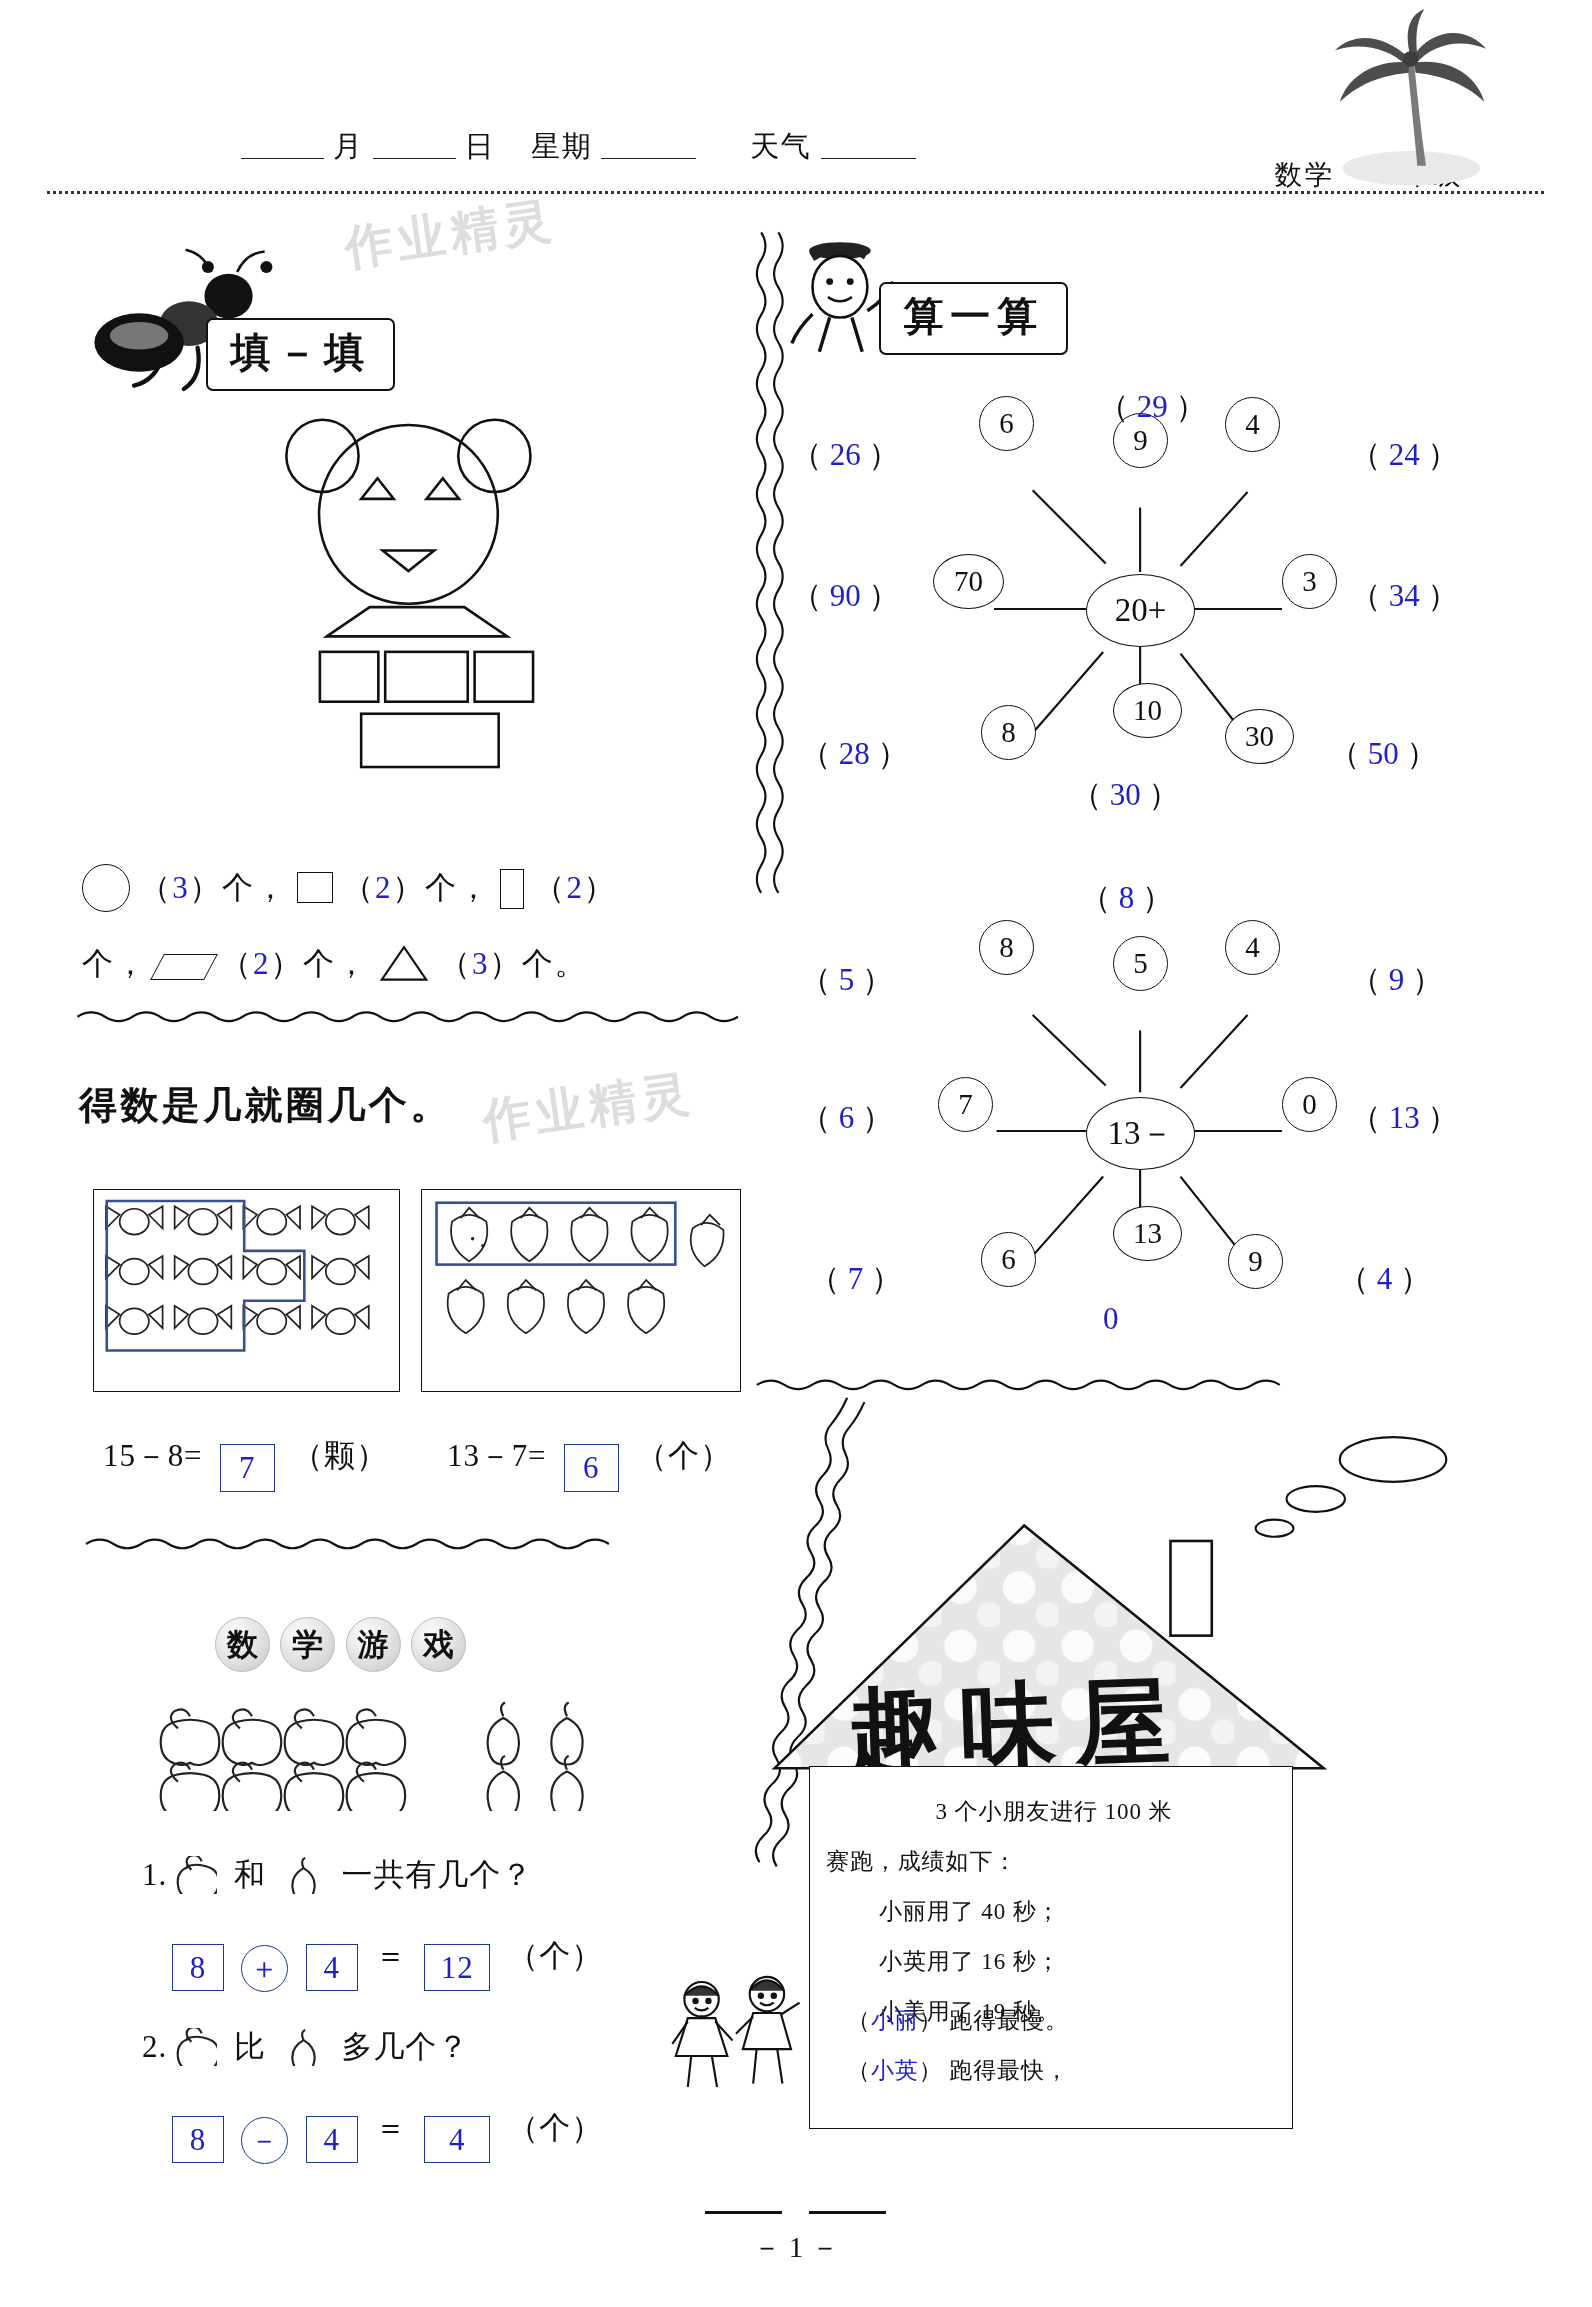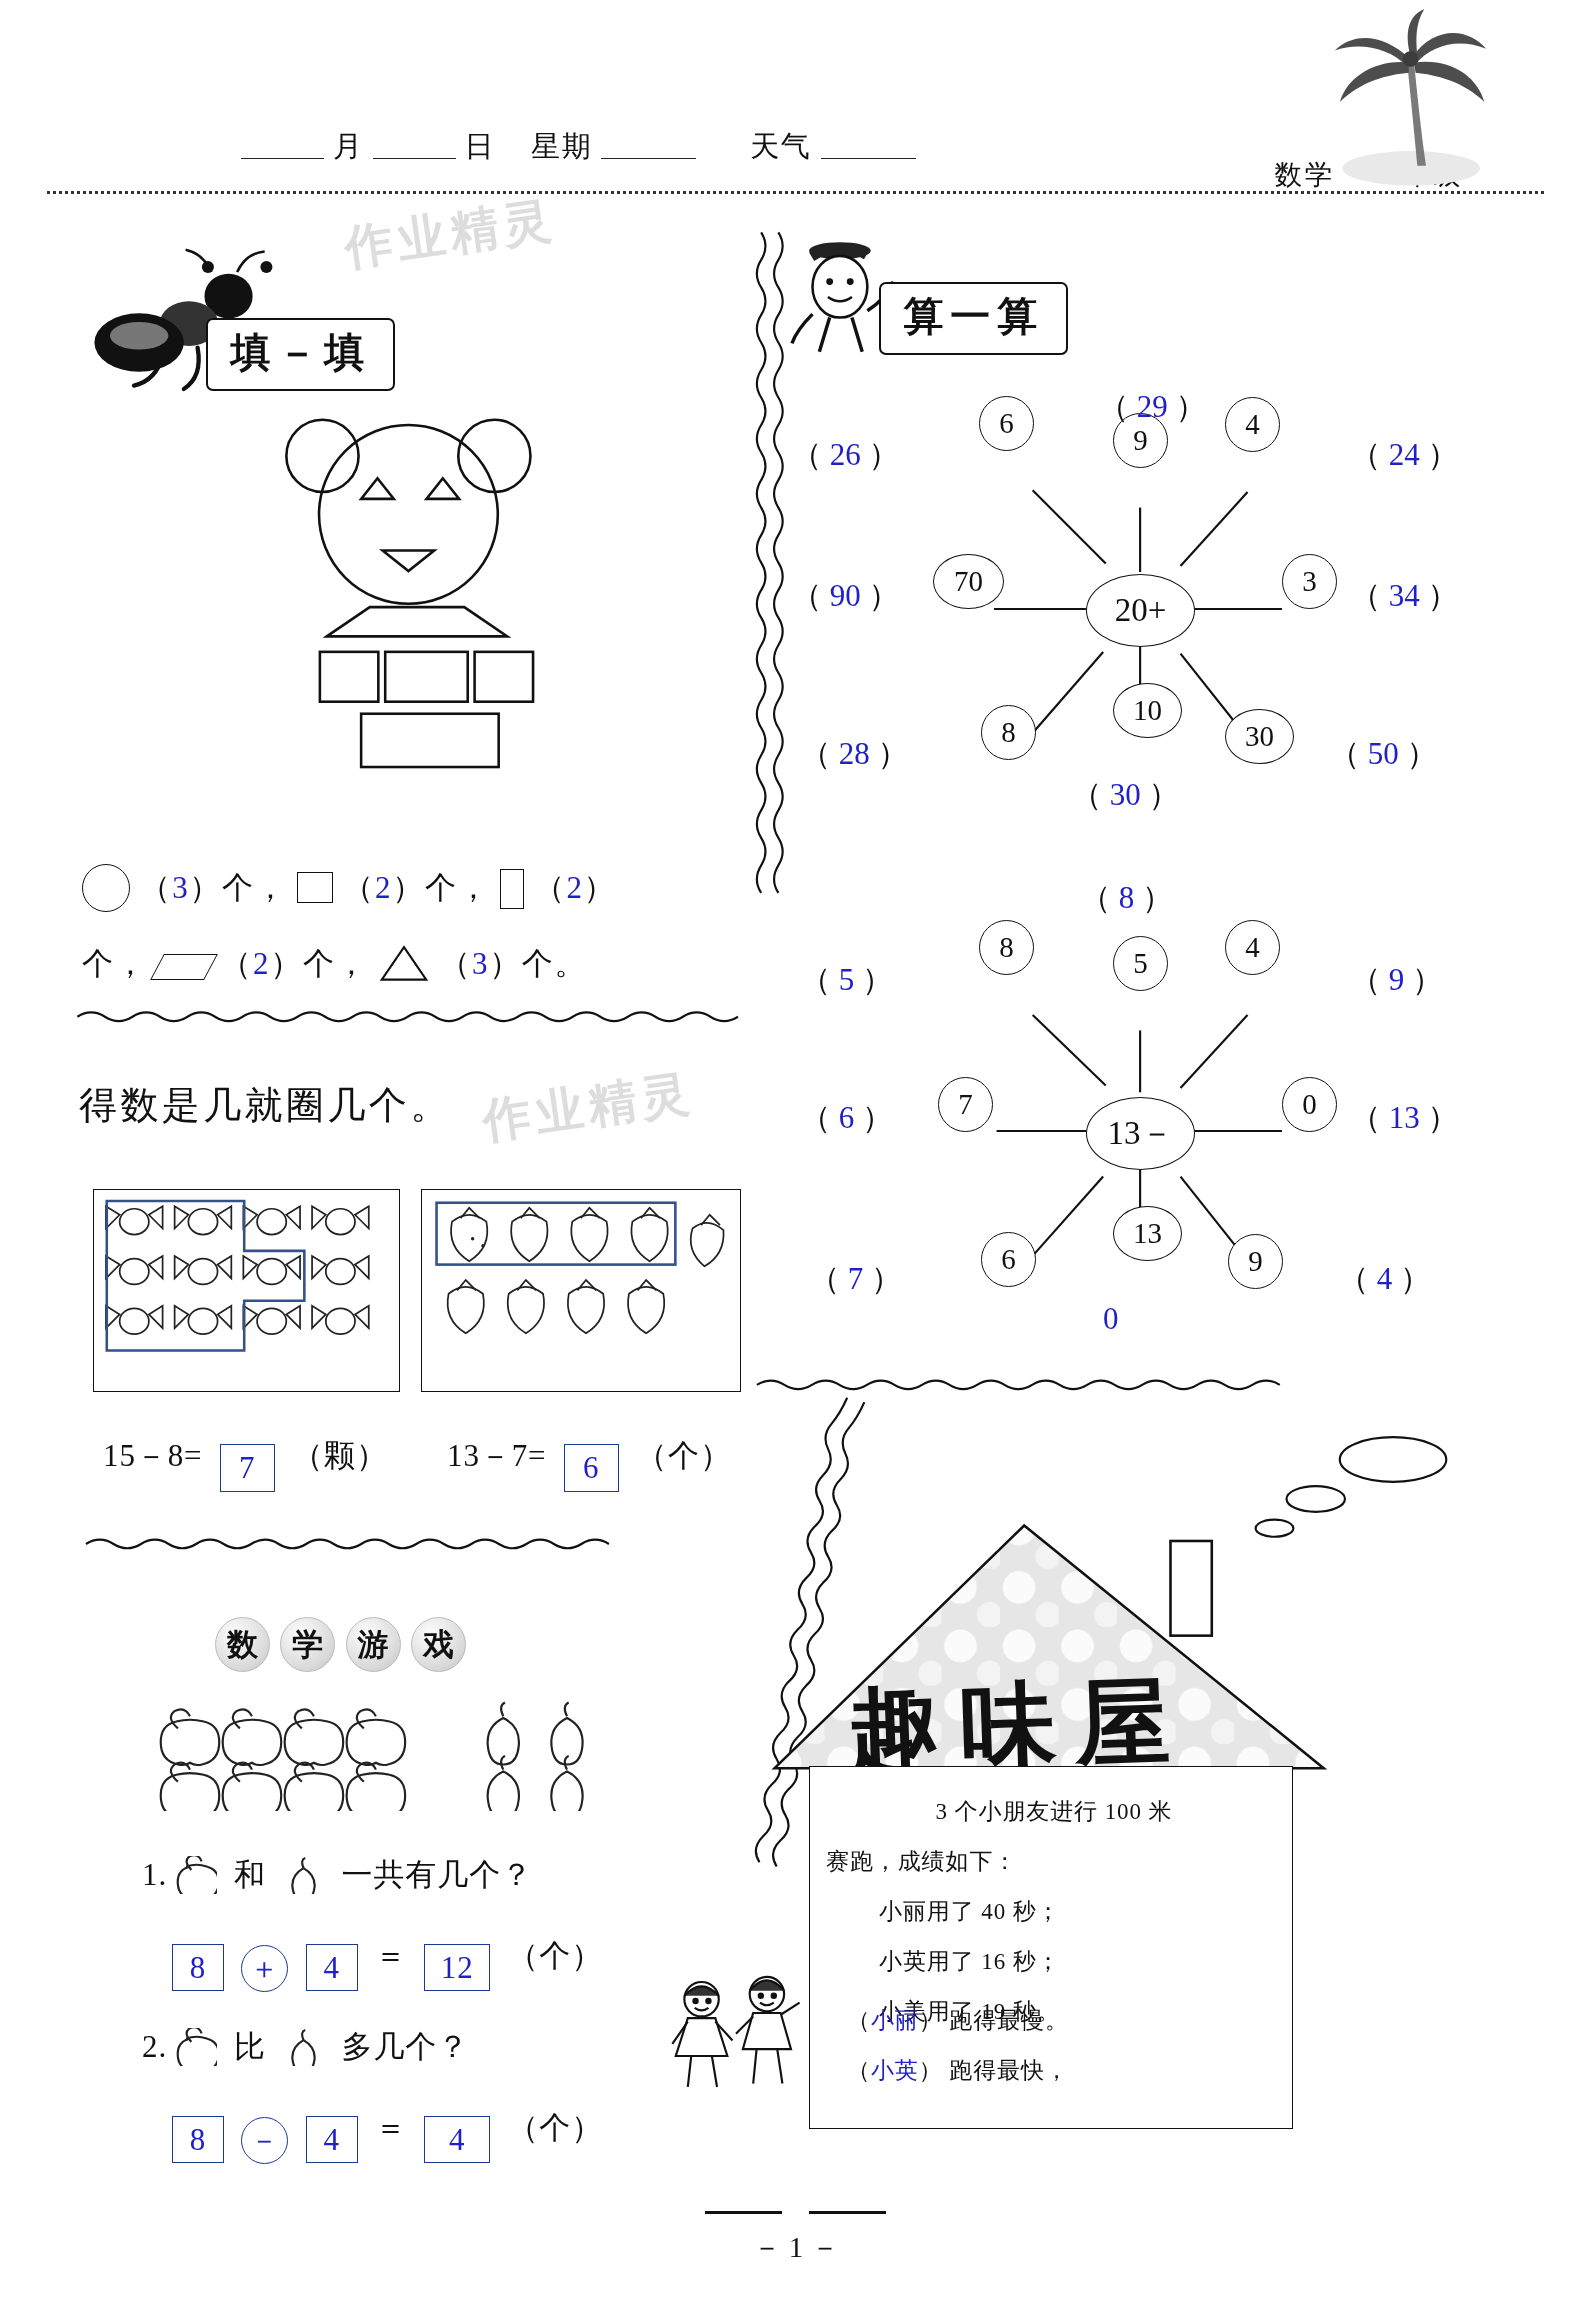--- a/index.html
+++ b/index.html
@@ -215,21 +215,21 @@
   <div class="fillline" style="left:82px;top:942px;">
     <span>个</span><span>，</span>
     <span class="para"></span>
     <span>（</span><span class="ans-blue">2</span><span>）</span><span>个</span><span>，</span>
     <svg width="52" height="41" style="vertical-align:-8.6px;" viewBox="0 0 60 48">
         <polygon points="30,6 56,44 4,44" fill="none" stroke="#111" stroke-width="2.5"></polygon>
       </svg>
     <span>（</span><span class="ans-blue">3</span><span>）</span><span>个。</span>
   </div>
 
-  <div style="position:absolute;left:79px;top:1080px;font-size:38px;font-weight:normal;letter-spacing:3.4px;font-family:'Liberation Sans',sans-serif;">得数是几就圈几个。</div>
+  <div style="position:absolute;left:79px;top:1080px;font-size:38px;font-weight:bold;letter-spacing:3.4px;font-family:'Liberation Sans',sans-serif;">得数是几就圈几个。</div>
   <div class="watermark" style="left:482px;top:1075px;">作业精灵</div>
 
   <div class="framebox" style="left:93px;top:1189px;width:305px;height:201px;"></div>
   <svg class="svgline" width="305" height="201" style="left:93px;top:1189px;" viewBox="0 0 355 234">
     <g id="candies" fill="none" stroke="#222" stroke-width="2">
       <g>
         <ellipse cx="48" cy="38" rx="17" ry="15"></ellipse>
           <path d="M31 30 l-16 -10 l0 26 z"></path>
           <path d="M65 30 l16 -10 l0 26 z"></path>
         <ellipse cx="128" cy="38" rx="17" ry="15"></ellipse>

